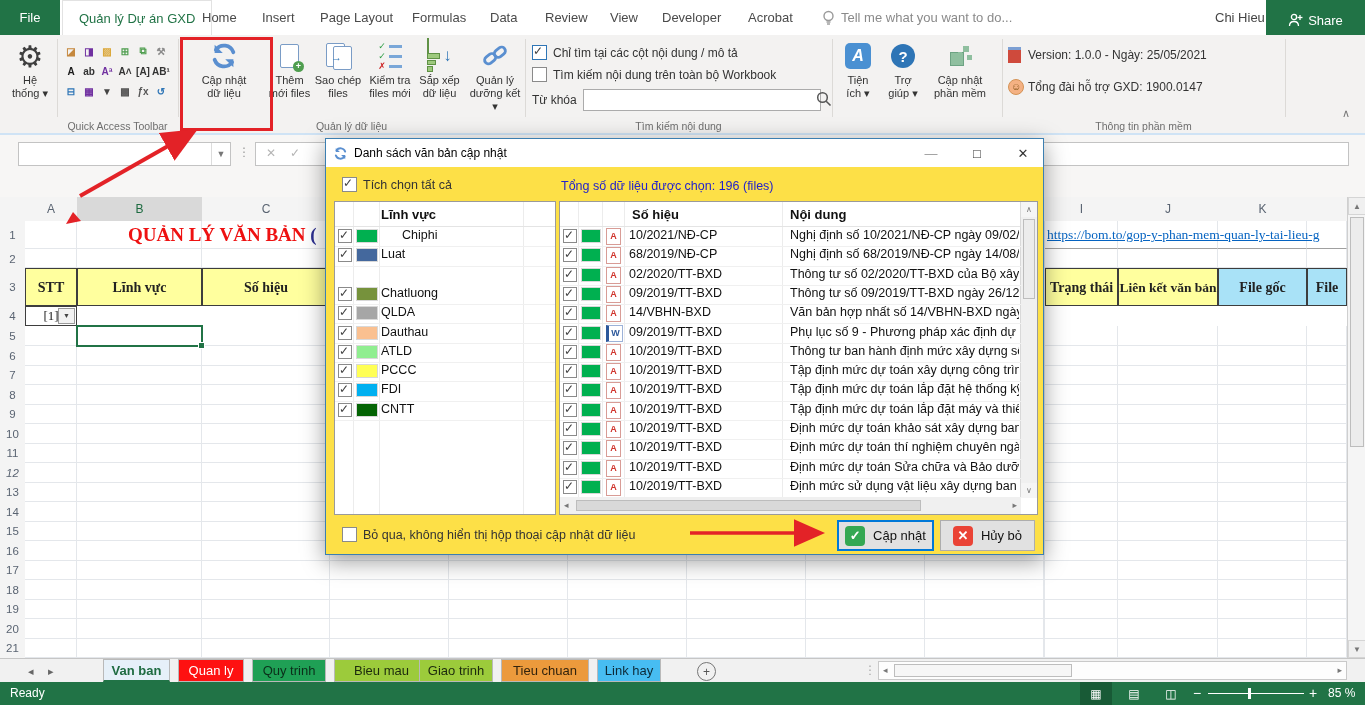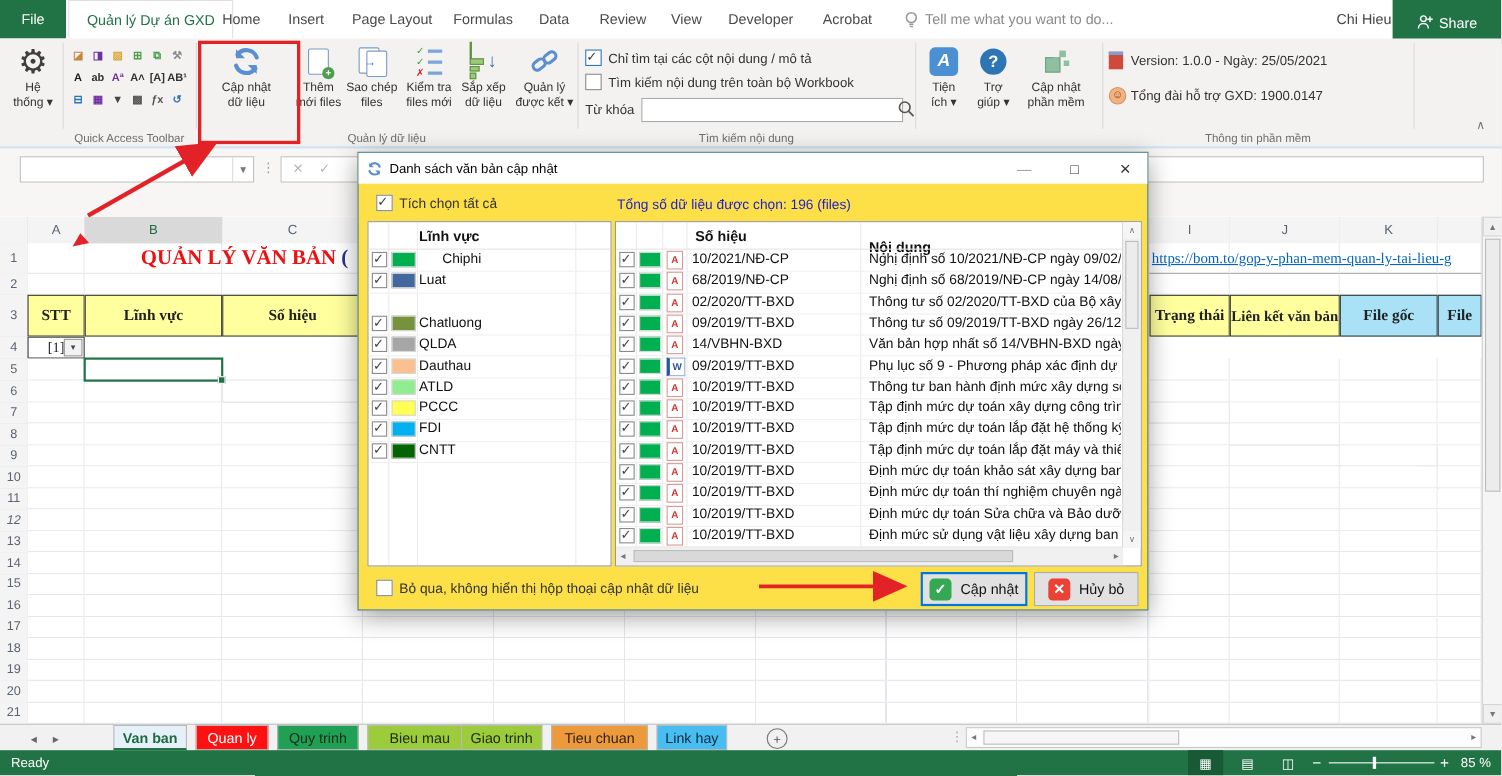--- a/index.html
+++ b/index.html
@@ -294,21 +294,21 @@
       </div>
       <div class="bigbtn" style="left: 467px; width: 56px;">
         <div class="bicon">
           <svg width="28" height="26" viewBox="0 0 24 24">
             <g fill="none" stroke="#5a8fd0" stroke-width="2.6">
               <rect x="2" y="11" width="11" height="7" rx="3.5" transform="rotate(-38 7.5 14.5)"></rect>
               <rect x="11" y="5" width="11" height="7" rx="3.5" transform="rotate(-38 16.5 8.5)"></rect>
             </g>
           </svg>
         </div>
-        <div class="blbl"><span>Quản lý</span><br><span>được kết ▾</span></div>
+        <div class="blbl"><span>Quản lý</span><br><span>dưỡng kết ▾</span></div>
       </div>
     </div>
 
   <div class="red-box" style="left:180px;top:37px;width:87px;height:88px;"></div>
 
   <div class="fbar">
     <div class="abs" style="left:0;top:0;width:100%;height:2px;background:#cfe3f5;"></div>
     <div class="namebox">
       <span></span>
       <span class="dd">▼</span>
@@ -599,21 +599,21 @@
         </div>
         <div class="lv-row" style="top: 198.7px; height: 19.3px;">
           <div class="cbx checked" style="position: absolute; left: 3px; top: 2px; width: 12px; height: 12px;"></div>
           <div class="swatch" style="left: 21px; width: 22px; background: rgb(4, 100, 4);"></div>
           <div class="rowlbl" style="left: 46px;">CNTT</div>
         </div>
       </div>
 
     <div class="panel" style="left:233px;top:62px;width:477px;height:312px;" id="docs-panel">
       <div class="ph" style="left:72px;">Số hiệu</div>
-      <div class="ph" style="left:230px;margin-top:10px;">Nội dung</div>
+      <div class="ph" style="left:230px;">Nội dung</div>
       <div class="pline" style="left:18px;bottom:16px;"></div>
       <div class="pline" style="left:42px;bottom:16px;"></div>
       <div class="pline" style="left:64px;bottom:16px;"></div>
       <div class="pline" style="left:222px;bottom:16px;"></div>
       <div class="abs" style="left:0;right:16px;top:24px;height:1px;background:#e4e4e4;"></div>
       <div class="dscroll-v" style="height:296px;">
         <div class="sbarrow" style="height:15px;background:#f5f5f5;border:none;">∧</div>
         <div class="sthumb" style="left:2px;right:2px;top:17px;height:80px;"></div>
         <div class="sbarrow" style="height:15px;top:281px;background:#f5f5f5;border:none;">∨</div>
       </div>

